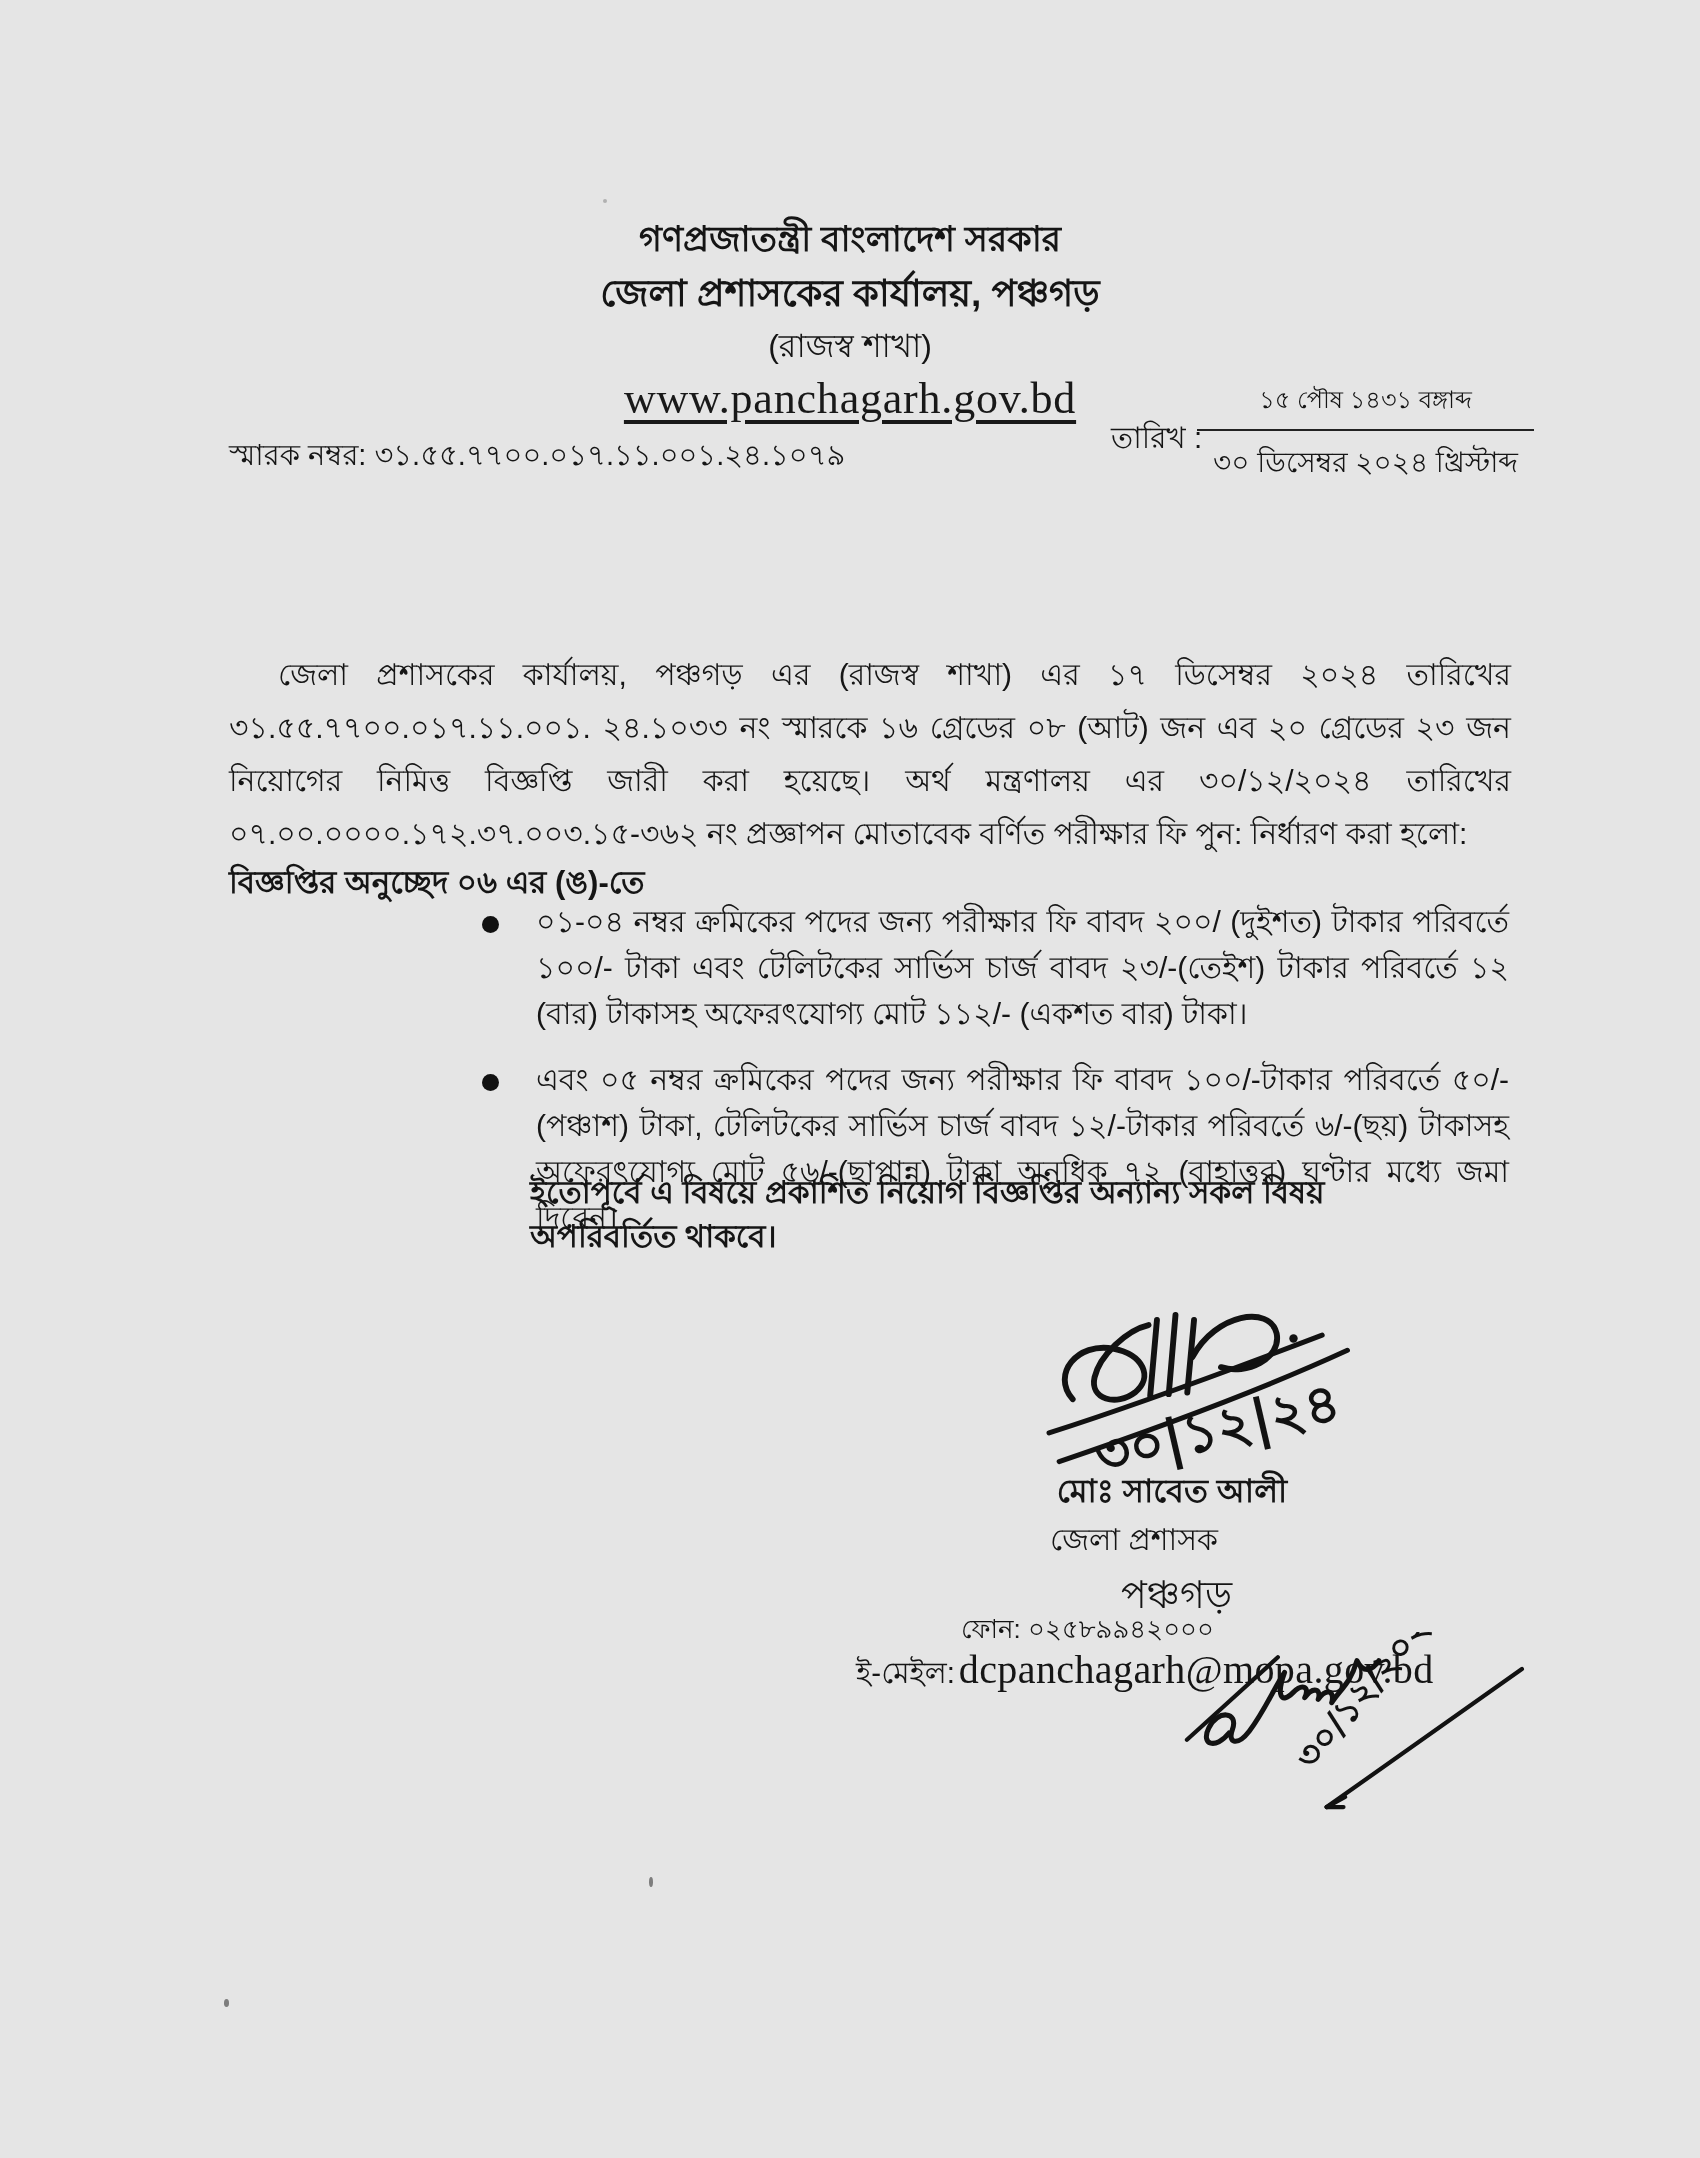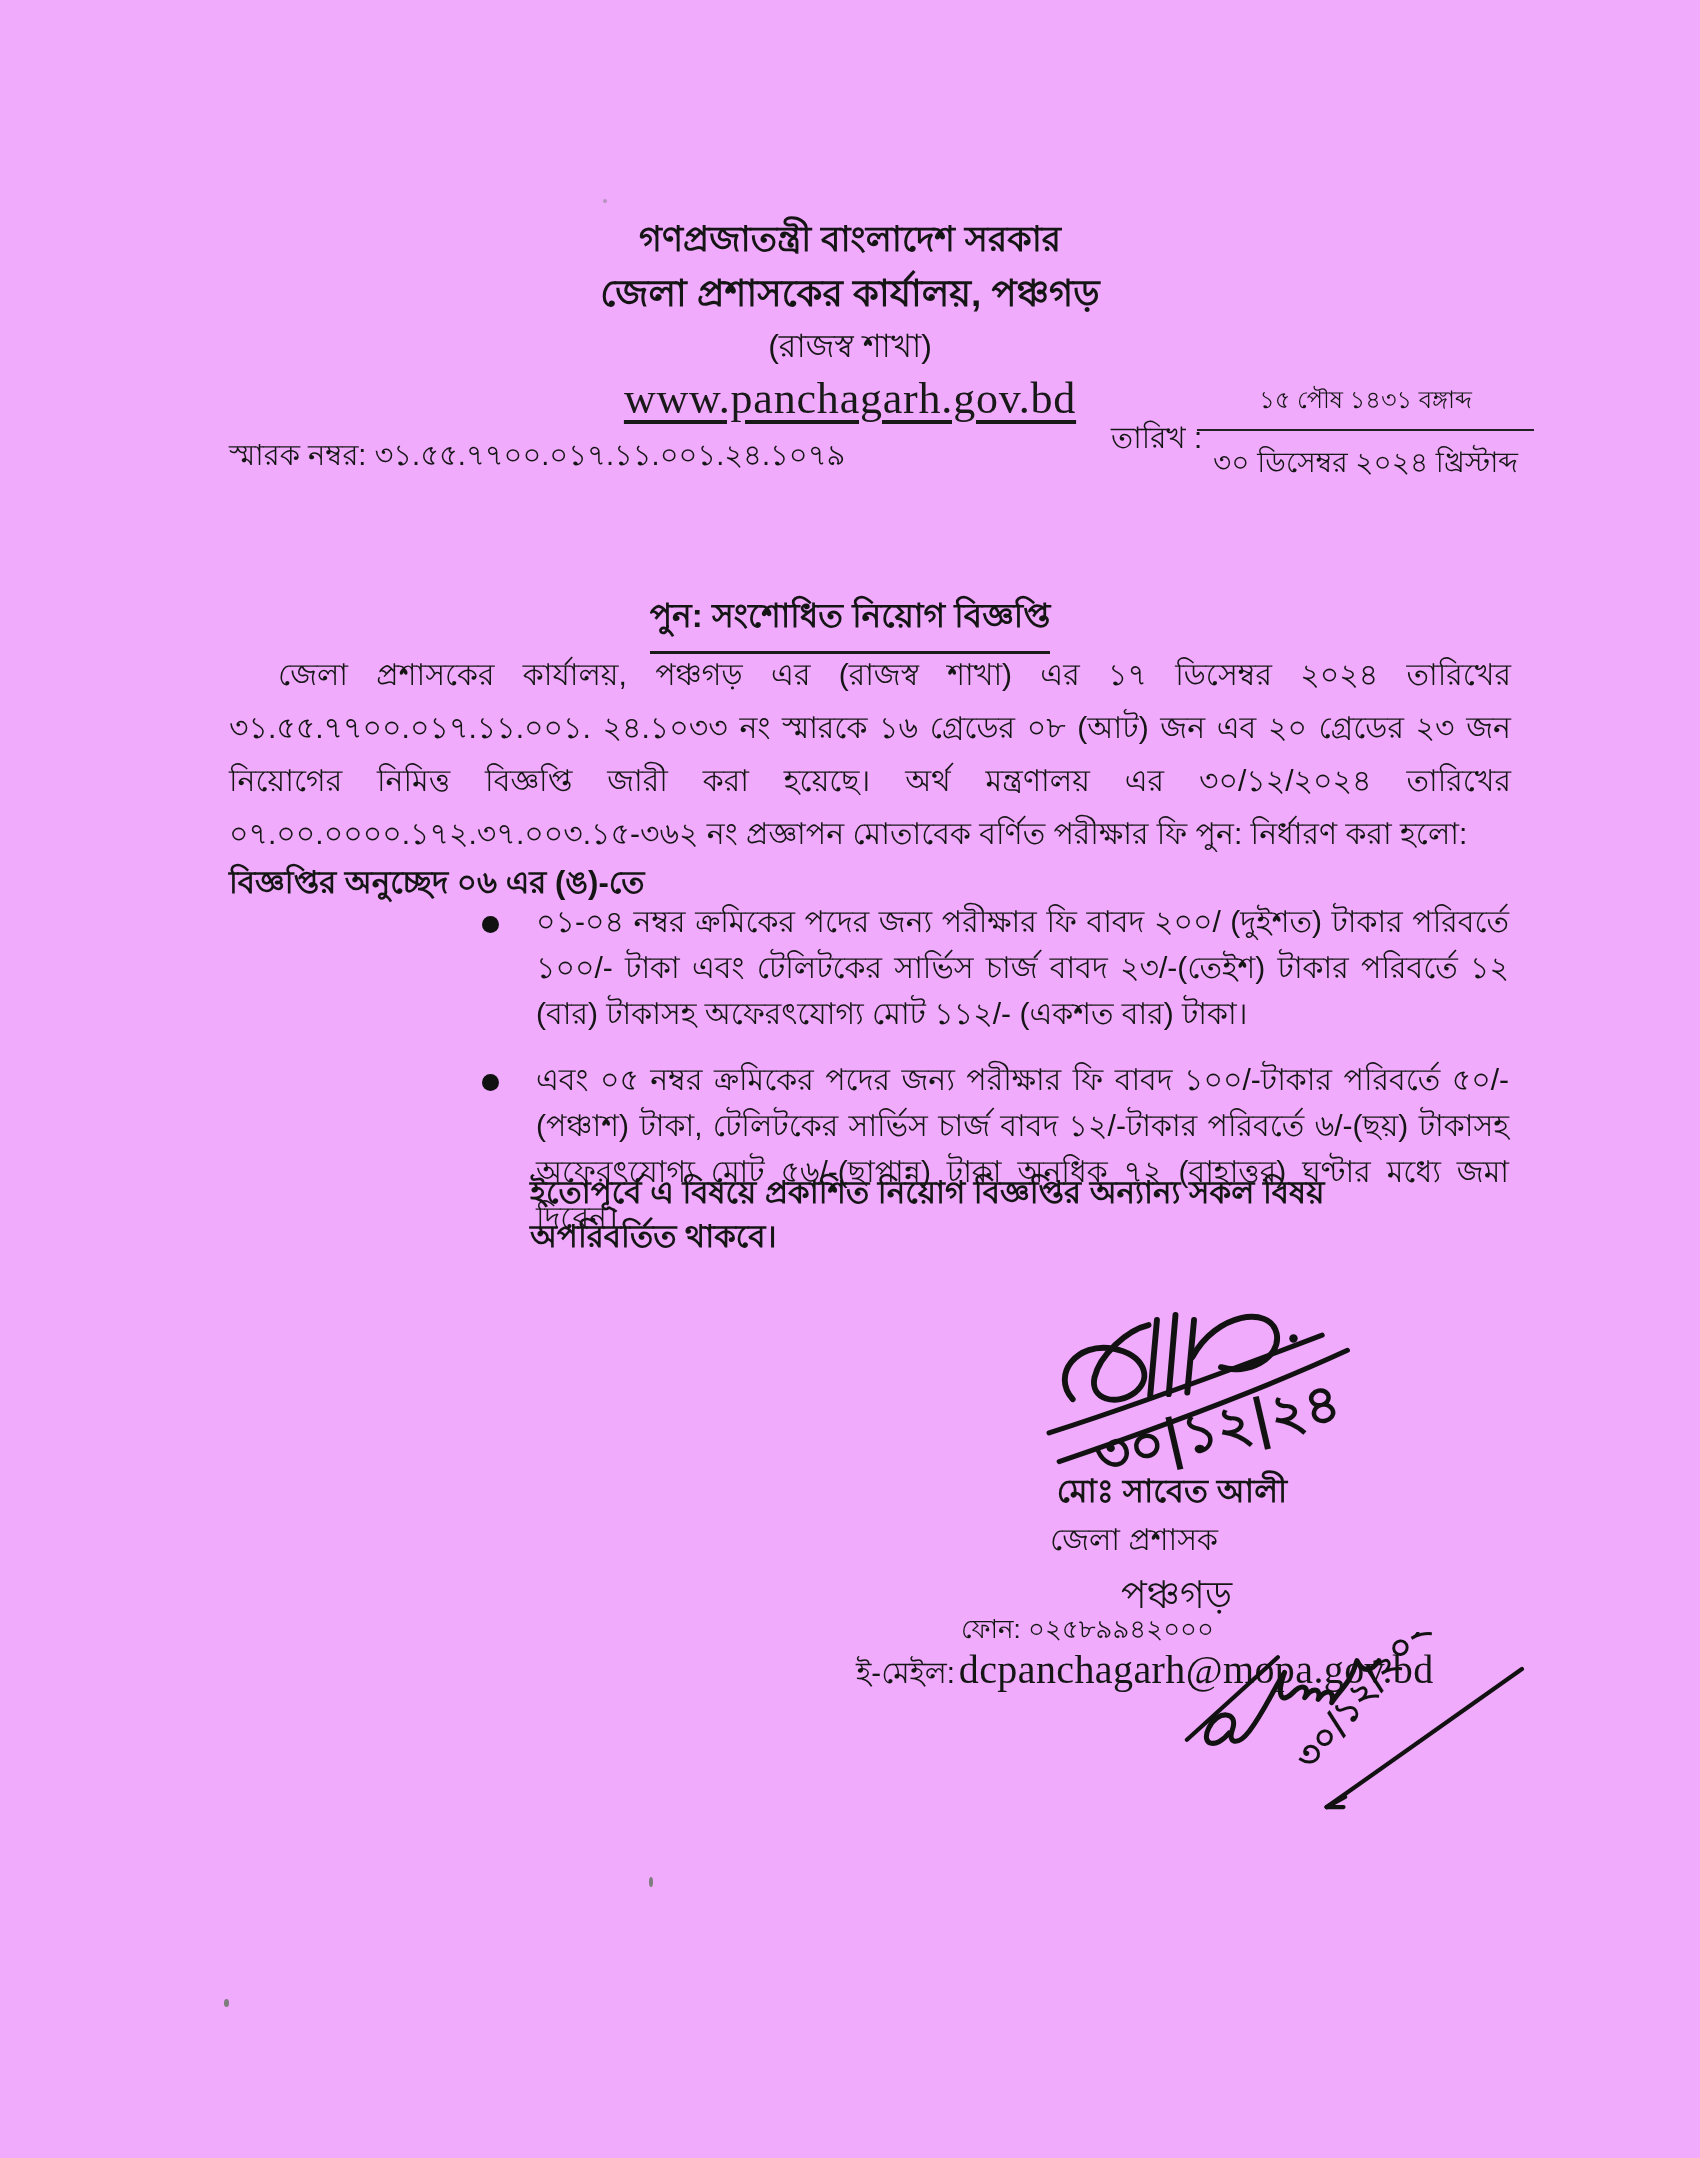--- a/index.html
+++ b/index.html
@@ -1,19 +1,19 @@
 <!DOCTYPE html>
 <html lang="bn" style="font-size:13.5px"><head>
 <meta charset="utf-8">
 <style>
   html,body{margin:0;padding:0;background:#9a9a9a;}
   .page{
     position:relative;
     width:1700px;height:2159px;
-    background:#f0abfc;
+    background:#e5e5e5;
     font-family:"Liberation Sans","DejaVu Sans",sans-serif;
     color:#151515;
     overflow:hidden;
   }
   .abs{position:absolute;}
   
   .header{left:0;top:221px;width:1700px;text-align:center;line-height:1.0;}
   .header .h-line1{font-size:35px;font-weight:600;margin-bottom:18.6px;}
   .header .h-line2{font-size:37px;font-weight:600;margin-bottom:18.6px;}
   .header .h-line3{font-size:32px;font-weight:500;margin-bottom:15px;}
@@ -88,23 +88,20 @@
   </div>
 
   <div class="abs memo">স্মারক নম্বর: ৩১.৫৫.৭৭০০.০১৭.১১.০০১.২৪.১০৭৯</div>
 
   <div class="abs date-label">তারিখ :</div>
   <div class="abs date-frac">
     <div class="top">১৫ পৌষ ১৪৩১ বঙ্গাব্দ</div>
     <div class="bot">৩০ ডিসেম্বর ২০২৪ খ্রিস্টাব্দ</div>
   </div>
 
-  <div class="abs title-wrap">
-    <span class="title">পুন: সংশোধিত নিয়োগ বিজ্ঞপ্তি</span>
-  </div>
 
   <div class="abs paragraph">জেলা প্রশাসকের কার্যালয়, পঞ্চগড় এর (রাজস্ব শাখা) এর ১৭ ডিসেম্বর ২০২৪ তারিখের ৩১.৫৫.৭৭০০.০১৭.১১.০০১. ২৪.১০৩৩ নং স্মারকে ১৬ গ্রেডের ০৮ (আট) জন এব ২০ গ্রেডের ২৩ জন নিয়োগের নিমিত্ত বিজ্ঞপ্তি জারী করা হয়েছে। অর্থ মন্ত্রণালয় এর ৩০/১২/২০২৪ তারিখের ০৭.০০.০০০০.১৭২.৩৭.০০৩.১৫-৩৬২ নং প্রজ্ঞাপন মোতাবেক বর্ণিত পরীক্ষার ফি পুন: নির্ধারণ করা হলো:</div>
 
   <div class="abs section-heading">বিজ্ঞপ্তির অনুচ্ছেদ ০৬ এর (ঙ)-তে</div>
 
   <div class="abs bullets">
     <div class="bullet-item">
       <span class="bullet-dot"></span>
       <span class="bullet-text">০১-০৪ নম্বর ক্রমিকের পদের জন্য পরীক্ষার ফি বাবদ ২০০/ (দুইশত) টাকার পরিবর্তে ১০০/- টাকা এবং টেলিটকের সার্ভিস চার্জ বাবদ ২৩/-(তেইশ) টাকার পরিবর্তে ১২ (বার) টাকাসহ অফেরৎযোগ্য মোট ১১২/- (একশত বার) টাকা।</span>
     </div>

